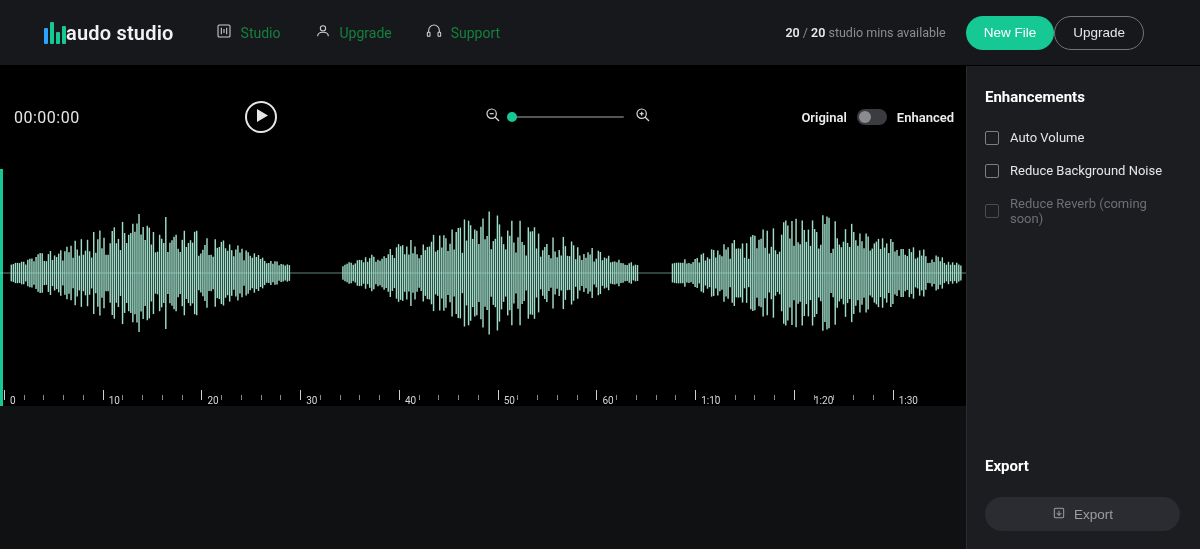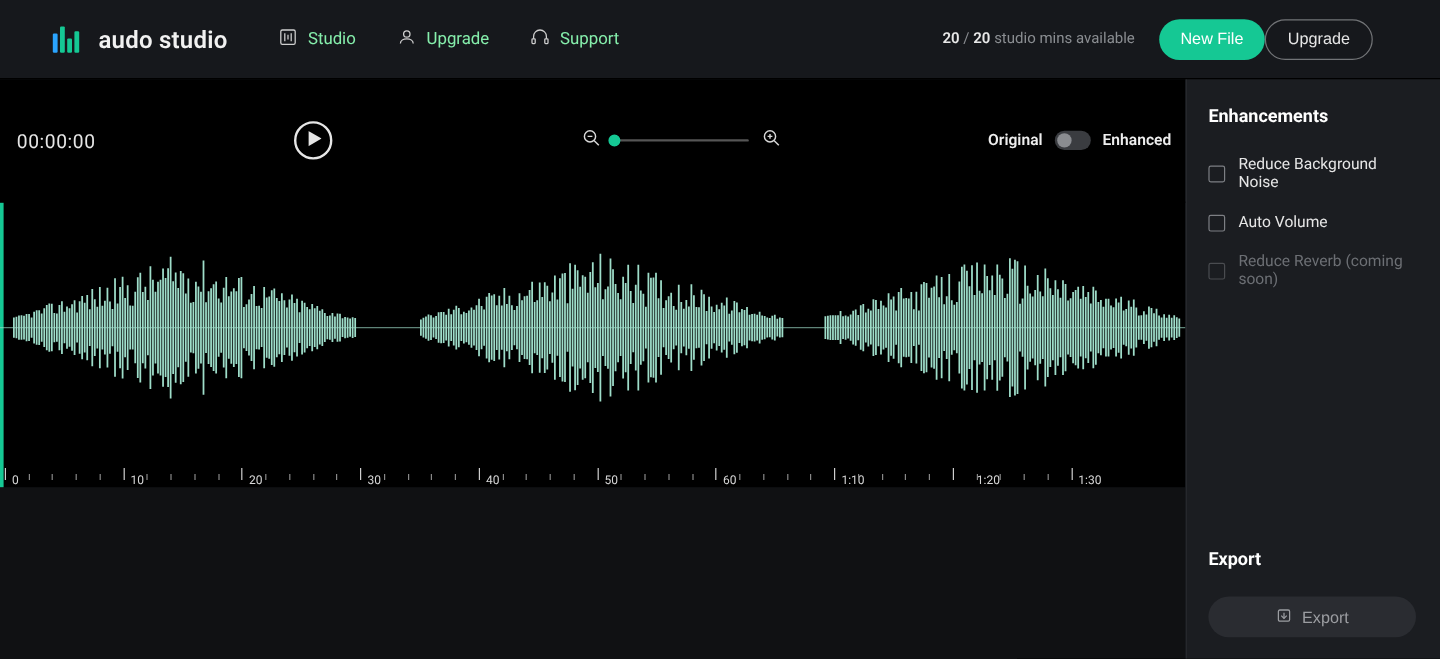--- a/index.html
+++ b/index.html
@@ -12,33 +12,33 @@
     width: 100%;
     background: #16181c;
     display: flex;
     align-items: center;
     padding: 0 44px;
     border-bottom: 1px solid #000;
   }
   .logo {
     display: flex;
     align-items: center;
-    gap: 16px;
+    gap: 0;
     margin-right: 42px;
   }
   .logo-mark {
     display: inline-flex;
     align-items: flex-end;
     height: 22px;
     gap: 2px;
   }
   .logo-bar { width: 4px; border-radius: 1px; }
   .logo-text { font-size: 20px; font-weight: 600; color: #f1f1f1; letter-spacing: 0.2px; }
   .nav { display: flex; align-items: center; gap: 34px; }
-  .nav-item { display: flex; align-items: center; gap: 9px; font-size: 14px; color: #86efac; cursor: pointer; }
+  .nav-item { display: flex; align-items: center; gap: 9px; font-size: 14px; color: #15803d; cursor: pointer; }
   .nav-item svg { width: 16px; height: 16px; stroke: #cfcfcf; fill: none; stroke-width: 1.6; }
   .header-spacer { flex: 1; }
   .quota { font-size: 12.5px; color: #8a8d91; margin-right: 20px; }
   .quota b { color: #e8e8e8; font-weight: 600; }
   .btn {
     height: 34px;
     padding: 0 18px;
     border-radius: 17px;
     font-size: 13.5px;
     display: inline-flex;
@@ -129,21 +129,21 @@
     position: absolute; left: 0; right: 0; bottom: 0; height: 18px;
   }
   .ruler-tick { position: absolute; bottom: 6px; width: 1px; background: #cfcfcf; }
   .ruler-tick.major { height: 10px; }
   .ruler-tick.minor { height: 5px; background: #888; }
   .ruler-label { position: absolute; bottom: 0; font-size: 10px; color: #d8d8d8; transform: translateX(6px); }
   .editor-bottom { flex: 1; background: #101113; }
 
   
   .sidebar {
-    width: 212px;
+    width: 234px;
     background: #1b1d21;
     border-left: 1px solid #2a2c30;
     display: flex;
     flex-direction: column;
     padding: 22px 20px 18px 18px;
   }
   .sb-title { font-size: 15px; font-weight: 700; color: #fff; margin-bottom: 24px; }
   .sb-options { display: flex; flex-direction: column; gap: 18px; margin-bottom: 24px; }
   .sb-opt { display: flex; align-items: center; gap: 11px; font-size: 13px; cursor: pointer; }
   .sb-opt.disabled { color: #6c6f74; cursor: default; }
@@ -750,25 +750,25 @@
 
     <div class="editor-bottom"></div>
   </div>
 
   <aside class="sidebar">
     <div class="sb-title">Enhancements</div>
 
     <div class="sb-options">
       <label class="sb-opt">
         <span class="sb-check"></span>
-        <span>Reduce Background Noise</span>
+        <span>Auto Volume</span>
       </label>
       <label class="sb-opt">
         <span class="sb-check"></span>
-        <span>Auto Volume</span>
+        <span>Reduce Background Noise</span>
       </label>
       <label class="sb-opt disabled">
         <span class="sb-check"></span>
         <span>Reduce Reverb (coming soon)</span>
       </label>
     </div>
 
 
     <div class="sb-spacer"></div>
 

